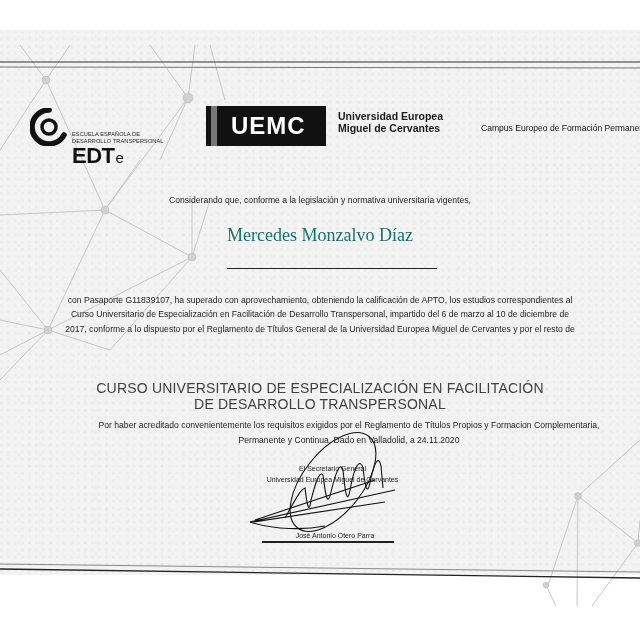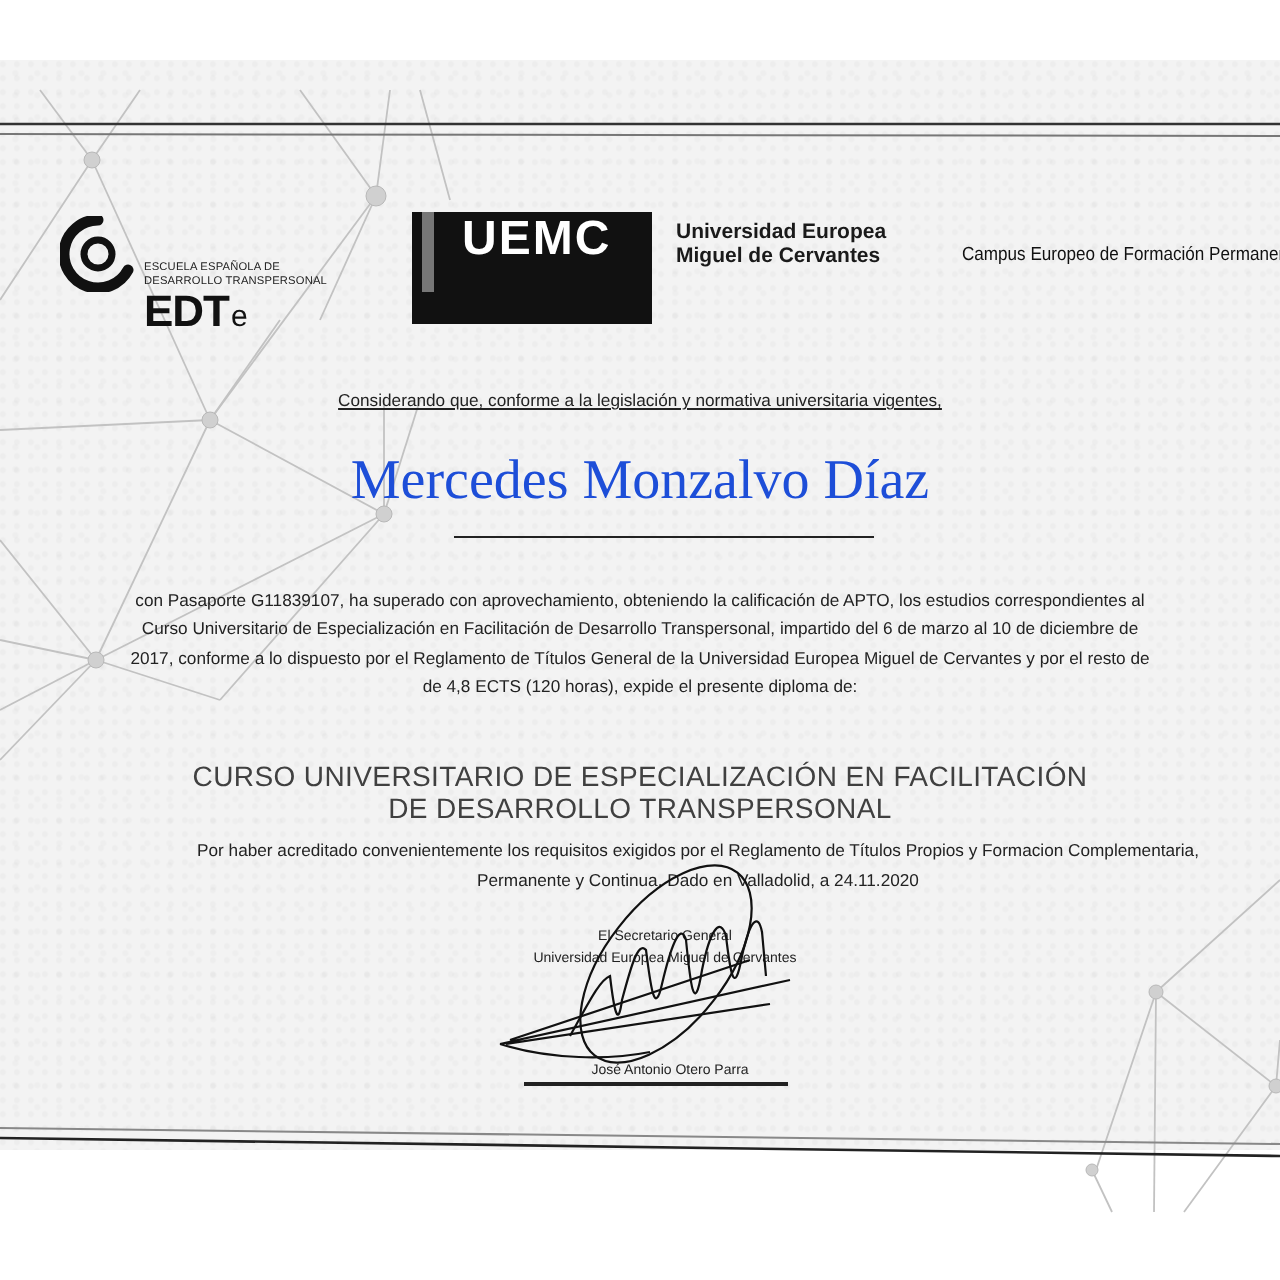--- a/index.html
+++ b/index.html
@@ -23,29 +23,29 @@
   svg.net { position:absolute; left:0; top:0; width:640px; height:640px; pointer-events:none; }
   .abs { position:absolute; }
 
   
   .edt-mark { left:30px; top:108px; width:38px; height:38px; }
   .edt-text { left:72px; top:107px; font-family:"Liberation Sans", sans-serif; font-weight:bold; font-size:22px; letter-spacing:-0.5px; color:#111;margin-top:36px; }
   .edt-text .e { font-weight:normal; font-size:15px; margin-left:1px; }
   .edt-sub { left:72px; top:131px; font-size:5.6px; line-height:7px; color:#222; letter-spacing:0.1px; text-transform:uppercase; }
 
   
-  .uemc-box { left:206px; top:106px; width:120px; height:56px; background:#111; display:flex; }
+  .uemc-box { left:206px; top:106px; width:120px; height:40px; background:#111; display:flex; align-items:center; }
   .uemc-bar { width:6px; height:40px; background:#777; margin-left:5px; }
   .uemc-word { color:#fff; font-weight:bold; font-size:24px; letter-spacing:1px; margin-left:14px; }
   .uemc-name { left:338px; top:110px; font-weight:bold; font-size:10.5px; line-height:12px; color:#1a1a1a; }
   .campus { left:481px; top:122px; font-size:9.5px; color:#111; font-family:"Liberation Sans", sans-serif; transform:scaleX(0.9); transform-origin:left; white-space:nowrap; }
 
   .center { position:absolute; left:0; width:640px; text-align:center; }
-  .considerando { top:195px; font-size:8.6px; color:#222;text-decoration:underline; }
-  .name { top:225px; font-family:"Liberation Serif", serif; font-size:28px; color:#1d4ed8; }
+  .considerando { top:195px; font-size:8.6px; color:#222; }
+  .name { top:225px; font-family:"Liberation Serif", serif; font-size:18px; color:#0f766e; }
   .name-rule { position:absolute; left:227px; top:268px; width:210px; height:1px; background:#222; }
 
   .body-text { top:293px; font-size:8.6px; line-height:14.3px; color:#222; padding:0 17px; box-sizing:border-box; }
 
   .course { top:380px; font-family:Liberation Sans, sans-serif; font-size:14px; line-height:16px; color:#404040; letter-spacing:0.2px; }
 
   .closing { top:418px; font-size:8.6px; line-height:15px; color:#222; padding:0 27px; box-sizing:border-box;margin-left:29px; }
 
   .sig-title { left:240px; top:463px; width:185px; text-align:center; font-size:7px; line-height:11px; color:#222; }
   .sig-name { left:255px; top:532px; width:160px; text-align:center; font-size:7px; color:#222; }
@@ -129,21 +129,20 @@
 <div class="abs campus">Campus Europeo de Formación Permanente</div>
 
 <div class="center considerando">Considerando que, conforme a la legislación y normativa universitaria vigentes,</div>
 <div class="center name">Mercedes Monzalvo Díaz</div>
 <div class="name-rule"></div>
 
 <div class="center body-text">
   <div>con Pasaporte G11839107, ha superado con aprovechamiento, obteniendo la calificación de APTO, los estudios correspondientes al</div>
   <div>Curso Universitario de Especialización en Facilitación de Desarrollo Transpersonal, impartido del 6 de marzo al 10 de diciembre de</div>
   <div>2017, conforme a lo dispuesto por el Reglamento de Títulos General de la Universidad Europea Miguel de Cervantes y por el resto de</div>
-  <div>de 4,8 ECTS (120 horas), expide el presente diploma de:</div>
 </div>
 
 <div class="center course">
   <div>CURSO UNIVERSITARIO DE ESPECIALIZACIÓN EN FACILITACIÓN</div>
   <div>DE DESARROLLO TRANSPERSONAL</div>
 </div>
 
 <div class="center closing">
   <div>Por haber acreditado convenientemente los requisitos exigidos por el Reglamento de Títulos Propios y Formacion Complementaria,</div>
   <div>Permanente y Continua. Dado en Valladolid, a 24.11.2020</div>

